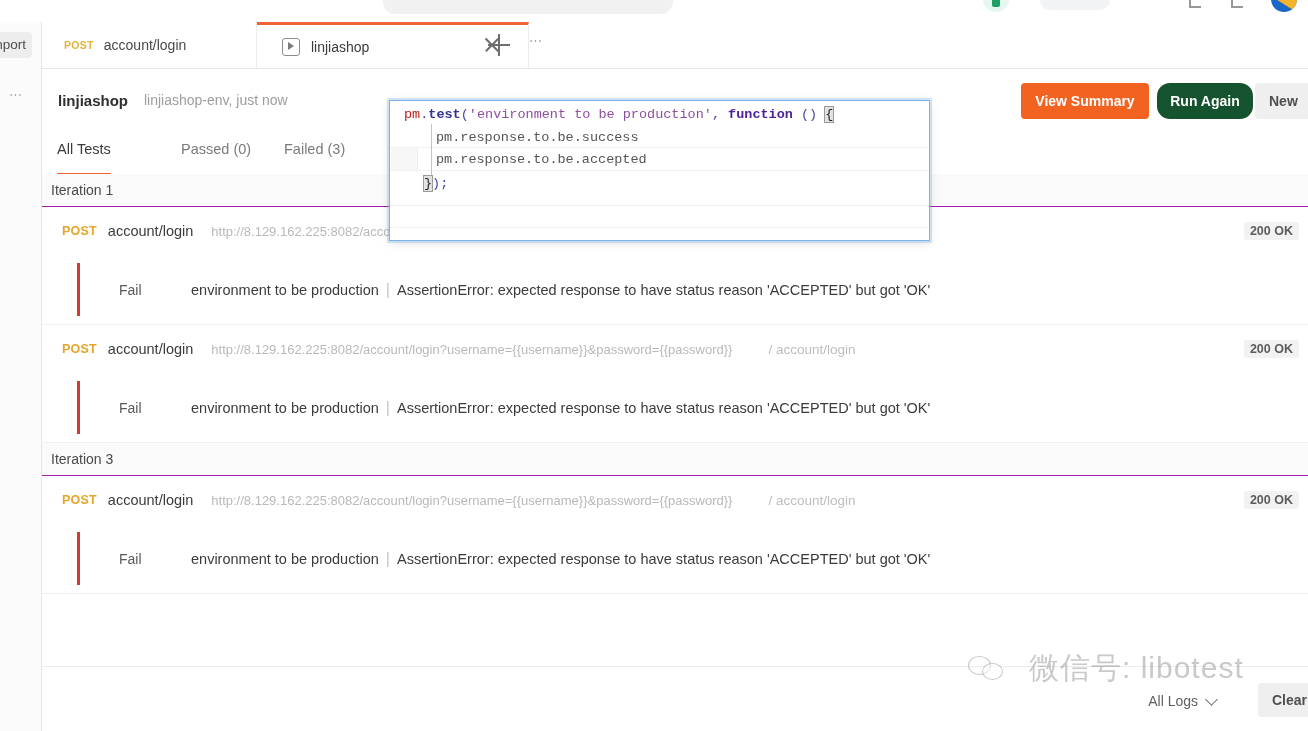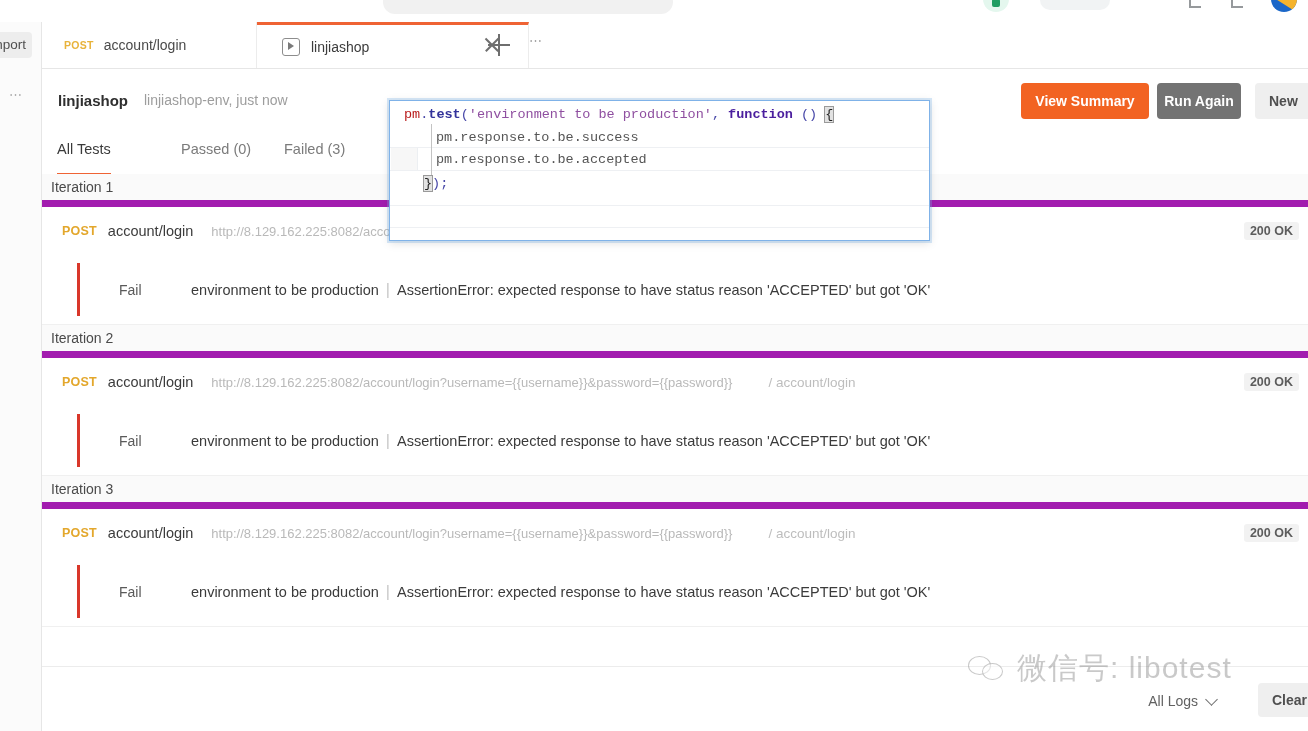--- a/index.html
+++ b/index.html
@@ -258,21 +258,21 @@
     border-radius: 4px;
     font-family: inherit;
     font-size: 14px;
     font-weight: 700;
     color: #ffffff;
     cursor: pointer;
     white-space: nowrap;
     padding: 0;
   }
   .btn-summary { left: 979px; top: 14px; width: 128px; background: #f26322; }
-  .btn-runagain { left: 1115px; top: 14px; width: 84px; background: #737373; }
+  .btn-runagain { left: 1115px; top: 14px; width: 96px; background: #14532d; border-radius: 13px; }
   .btn-new {
     left: 1213px; top: 14px; width: 66px;
     background: #efefef; color: #4f4f4f;
     text-align: left; padding-left: 14px;
     overflow: hidden;
   }
 
   
   .filters {
     position: absolute;
@@ -301,21 +301,21 @@
   .results {
     position: absolute;
     left: 42px; top: 174px;
     width: 1266px; height: 492px;
     background: #ffffff;
     overflow: hidden;
   }
   .iteration-head {
     height: 33px;
     background: #fafafa;
-    border-bottom: 7px solid #a21caf;
+    border-bottom: 1px solid #a21caf;
     display: flex;
     align-items: center;
     padding-left: 9px;
     font-size: 14px;
     color: #4a4a4a;
     box-sizing: border-box;
   }
   .req-row {
     height: 48px;
     display: flex;
@@ -495,20 +495,21 @@
     left: 968px; top: 648px;
     display: flex;
     align-items: center;
     color: rgba(120,120,120,.40);
     font-size: 30px;
     letter-spacing: 1px;
     white-space: nowrap;
     pointer-events: none;
     z-index: 60;
     font-family: "Liberation Sans", sans-serif;
+    gap: 12px;
   }
   .wechat-ico {
     position: relative;
     width: 40px; height: 30px;
     margin-right: 9px;
     flex: 0 0 auto;
   }
   .wechat-ico b, .wechat-ico i {
     position: absolute;
     border: 1.6px solid rgba(120,120,120,.40);
@@ -581,21 +582,20 @@
       <span class="req-status">200 OK</span>
     </div>
     <div class="assert-row">
       <span class="assert-bar"></span>
       <span class="assert-state">Fail</span>
       <span class="assert-text">environment to be production</span>
       <span class="assert-sep">|</span>
       <span class="assert-text" style="margin-left:0">AssertionError: expected response to have status reason 'ACCEPTED' but got 'OK'</span>
     </div>
 
-    <div class="iteration-head">Iteration 2</div>
     <div class="req-row">
       <span class="req-method">POST</span>
       <span class="req-name">account/login</span>
       <span class="req-url">http://8.129.162.225:8082/account/login?username={{username}}&amp;password={{password}}</span>
       <span class="req-path">/ account/login</span>
       <span class="req-status">200 OK</span>
     </div>
     <div class="assert-row">
       <span class="assert-bar"></span>
       <span class="assert-state">Fail</span>

